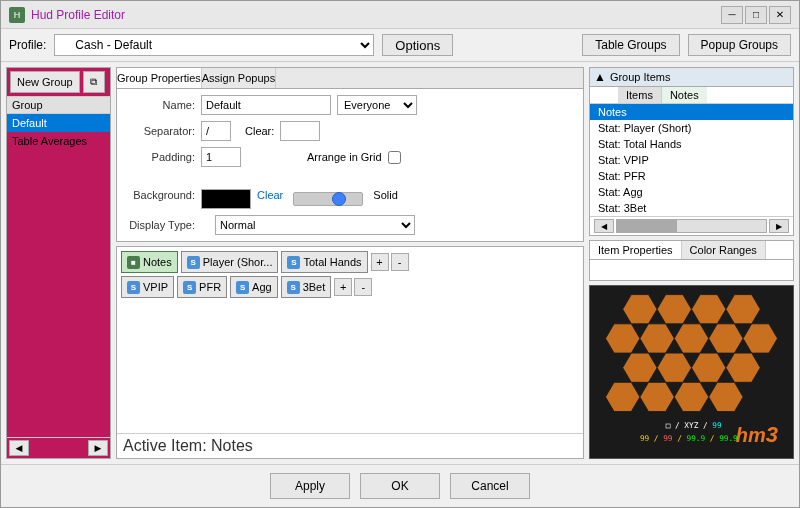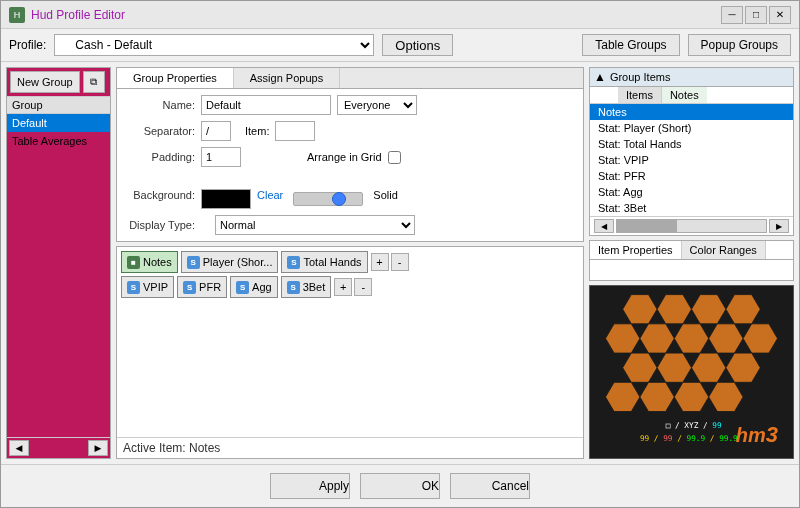--- a/index.html
+++ b/index.html
@@ -160,21 +160,21 @@
     .group-props-area {
       border: 1px solid #aaa;
       background: white;
     }
     .gp-tabs {
       display: flex;
       background: #e8e8e8;
       border-bottom: 1px solid #aaa;
     }
     .gp-tab {
-      padding: 4px 16px;
+      padding: 4px 0;
       font-size: 11px;
       cursor: pointer;
       border-right: 1px solid #ccc;
     }
     .gp-tab.active { background: white; font-weight: 500; }
     .gp-body { padding: 6px 8px; }
     .form-row {
       display: flex;
       align-items: center;
       margin-bottom: 6px;
@@ -288,21 +288,21 @@
     .grid-ctrl-btn {
       width: 18px; height: 18px;
       background: #e8e8e8;
       border: 1px solid #aaa;
       display: flex; align-items: center; justify-content: center;
       font-size: 11px; cursor: pointer;
     }
     .active-item-bar {
       border-top: 1px solid #ccc;
       padding: 3px 6px;
-      font-size: 12px;
+      font-size: 16px;
       color: #333;
     }
     .items-list-item {
       padding: 2px 8px;
       font-size: 11px;
       cursor: pointer;
     }
     .items-list-item.selected { background: #0078d7; color: white; }
     
     .preview-panel {
@@ -331,21 +331,20 @@
       border-top: 1px solid #ccc;
       background: #f0f0f0;
     }
     .footer-btn {
       width: 80px;
       height: 26px;
       background: #e8e8e8;
       border: 1px solid #aaa;
       cursor: pointer;
       font-size: 12px;
-      text-align: right;
     }
     
     .honeycomb-svg {
       width: 100%;
       height: 100%;
     }
     .full-right {
       display: flex;
       flex-direction: column;
       gap: 4px;
@@ -429,21 +428,21 @@
             <span class="form-label">Name:</span>
             <input class="form-input name-input" value="Default" style="">
             <select class="everyone-select">
               <option>Everyone</option>
             </select>
           </div>
 
           <div class="form-row">
             <span class="form-label">Separator:</span>
             <input class="form-input sep-input" value="/" style="">
-            <span style="font-size:11px;margin-left:8px;">Item:</span>
+            <span style="font-size:11px;margin-left:8px;">Clear:</span>
             <div class="color-box"></div>
           </div>
 
           <div class="form-row">
             <span class="form-label">Padding:</span>
             <input class="form-input padding-input" value="1" style="">
             <span style="margin-left:60px;font-size:11px;">Arrange in Grid</span>
             <input type="checkbox" class="arrange-cb" style="">
           </div>
 

